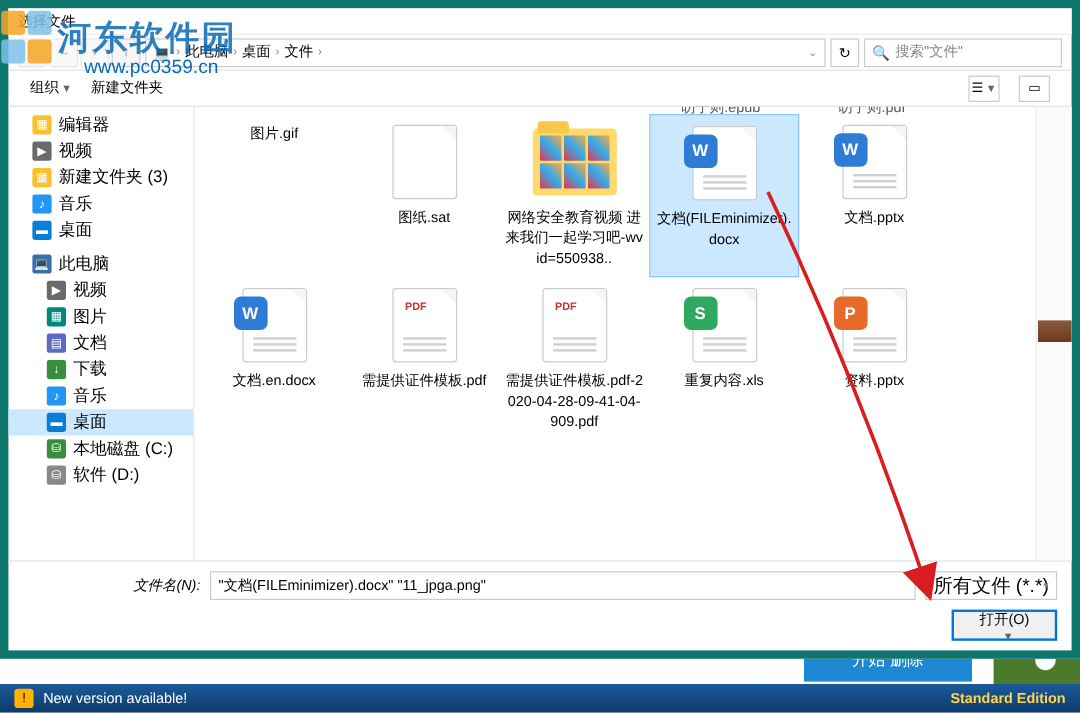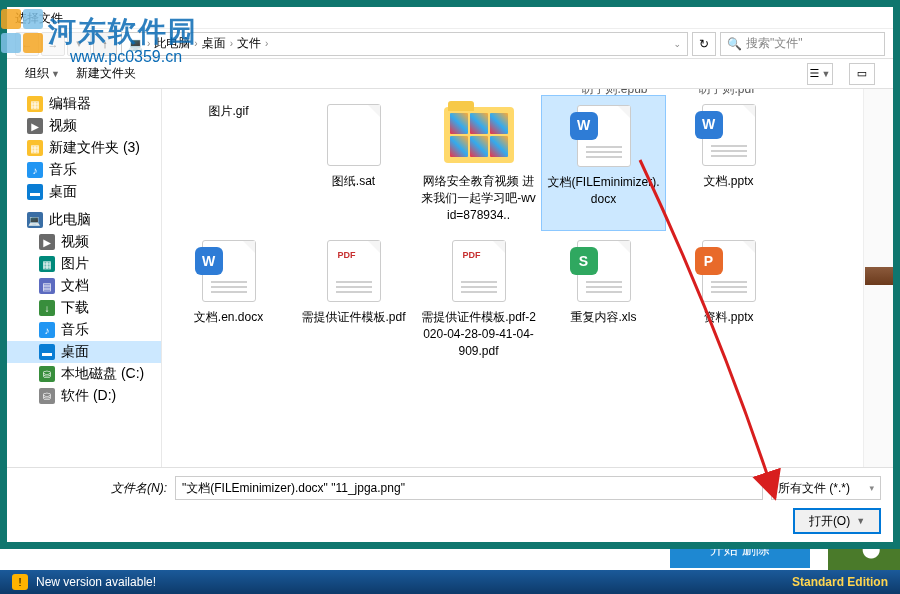--- a/index.html
+++ b/index.html
@@ -67,24 +67,24 @@
 .file-name { word-break: break-all; max-width: 118px; }
 .partial-top { position: absolute; top: -8px; font-size: 12px; color: #555; width: 100%; text-align: center; }
 
 .side-preview { width: 30px; background: #fafafa; border-left: 1px solid #eee; position: relative; }
 .side-preview-img { position: absolute; top: 178px; right: 0; width: 28px; height: 18px; background: linear-gradient(#8b5a3c, #6b3a1c); }
 
 .footer { padding: 8px 12px; display: flex; flex-direction: column; gap: 8px; border-top: 1px solid #e0e0e0; }
 .fn-row { display: flex; align-items: center; gap: 8px; font-size: 12px; }
 .fn-label { margin-left: 92px; font-style: italic; }
 .fn-input { flex: 1; height: 24px; border: 1px solid #ccc; padding: 0 6px; font-size: 12px; }
-.fn-filter { width: 110px; height: 24px; border: 1px solid #ccc; display: flex; align-items: center; padding: 0 6px; font-size: 12px; position: relative; }
+.fn-filter { width: 110px; height: 24px; border: 1px solid #ccc; display: flex; align-items: center; padding: 0 6px; font-size: 16px; position: relative; }
 .fn-filter::after { content:'▾'; position:absolute; right:6px; font-size:9px; color:#888;}
 .btn-row { display: flex; justify-content: flex-end; gap: 8px; padding-right: 0; }
-.dlg-btn { width: 88px; height: 26px; border: 1px solid #aaa; background: #f0f0f0; font-size: 12px; display: flex; align-items: center; justify-content: center; cursor: pointer; }
+.dlg-btn { width: 88px; height: 26px; border: 1px solid #aaa; background: #f0f0f0; font-size: 12px; display: flex; align-items: center; justify-content: center; cursor: pointer; flex-direction: column; }
 .dlg-btn.primary { border: 2px solid #0078d7; }
 
 .bottom-frag { position: absolute; bottom: 24px; left: 24px; right: 0; height: 40px; display: flex; align-items: center; }
 .bottom-btn { margin-left: auto; margin-right: 90px; width: 140px; height: 36px; background: #1e88d2; color: #fff; font-size: 14px; display: flex; align-items: center; justify-content: center; }
 
 .statusbar { position: absolute; bottom: 0; left: 0; right: 0; height: 24px; background: linear-gradient(#1b5a9a, #0d3a6a); color: #fff; font-size: 12px; display: flex; align-items: center; padding: 0 12px; }
 .statusbar .warn { width: 16px; height: 16px; background: #ffb300; border-radius: 3px; margin-right: 8px; display: flex; align-items: center; justify-content: center; color: #000; font-size: 11px; }
 .statusbar .right { margin-left: auto; font-weight: bold; color: #ffd54f; }
 .flower { position: absolute; right: 0; bottom: 24px; width: 72px; height: 50px; background: radial-gradient(circle at 30% 40%, #fff 6px, transparent 7px), radial-gradient(circle at 60% 60%, #fff 8px, transparent 9px), #4a7a2a; }
 
@@ -208,21 +208,21 @@
           <span class="tree-icon ic-disk green">⛁</span>
           <span class="badge-text">本地磁盘 (C:)</span>
         </div>
         <div class="tree-item indent">
           <span class="tree-icon ic-disk">⛁</span>
           <span class="badge-text">软件 (D:)</span>
         </div>
       </div>
 
     <div class="file-grid" id="filegrid">
-      <div class="partial-top" style="left:390px; width:125px;">叻子则.epub</div>
+      <div class="partial-top" style="left:376px; width:125px;">叻子则.epub</div>
       <div class="partial-top" style="left:502px; width:125px;">叻子则.pdf</div>
     <div class="file-item">
           <div class="file-name">图片.gif</div>
         </div>
         <div class="file-item">
           <div class="file-thumb">
             <div class="doc-shape"></div>
           </div>
           <div class="file-name">图纸.sat</div>
         </div>
@@ -232,21 +232,21 @@
               <div class="folder-thumbs">
                 <span></span>
                 <span></span>
                 <span></span>
                 <span></span>
                 <span></span>
                 <span></span>
               </div>
             </div>
           </div>
-          <div class="file-name">网络安全教育视频 进来我们一起学习吧-wvid=878934..</div>
+          <div class="file-name">网络安全教育视频 进来我们一起学习吧-wvid=550938..</div>
         </div>
         <div class="file-item selected">
           <div class="file-thumb">
             <div class="doc-shape">
               <div class="doc-badge bdg-blue">W</div>
               <div class="doc-lines">
                 <span></span>
                 <span></span>
                 <span></span>
               </div>

